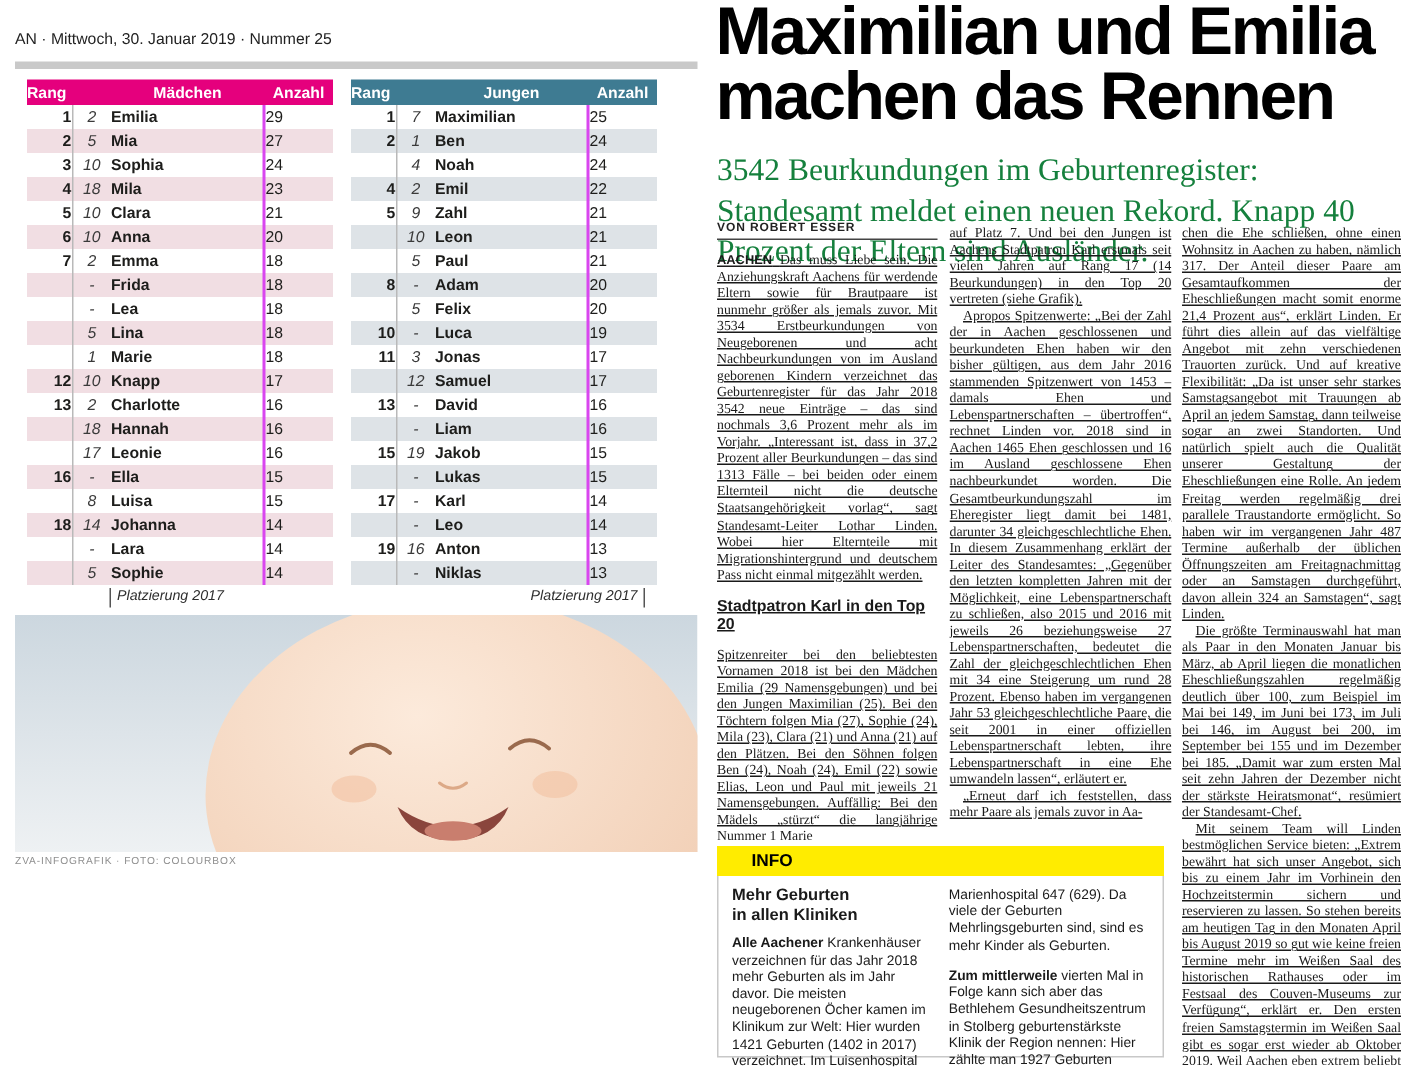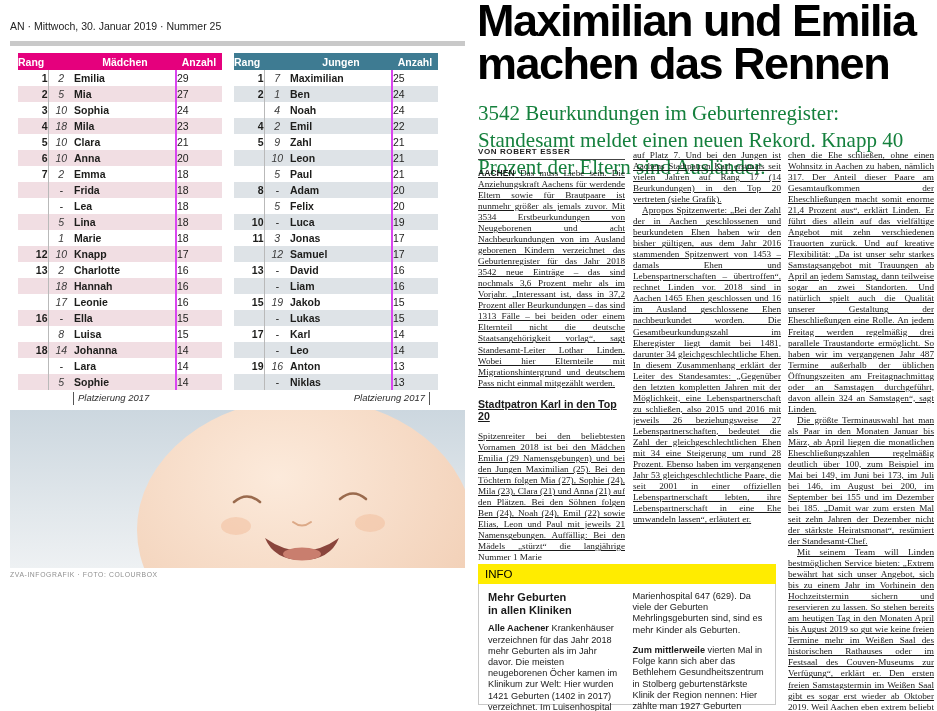--- a/index.html
+++ b/index.html
@@ -52,21 +52,21 @@
   .bodycol p{margin:0;}
   .bodycol p.indent{text-indent:9px;}
   .lead-caps{font-family:"Liberation Sans",sans-serif;font-weight:bold;font-size:8.6px;}
   .subhead{font-family:"Liberation Sans",sans-serif;font-weight:bold;font-size:10.6px;
            margin:9px 0 8px 0 !important;text-align:left;}
 
   
   .infobox{position:absolute;left:478px;top:564px;width:298px;height:141px;
            border:1px solid #c8c8c8;background:#fff;box-sizing:border-box;}
   .infobox-bar{background:#ffec00;height:20px;display:flex;align-items:center;
-               padding-left:7px;font-weight:normal;font-size:11.5px;color:#000;
+               padding-left:23px;font-weight:bold;font-size:11.5px;color:#000;
                margin:-1px -1px 0 -1px;}
   .infobox-content{display:flex;gap:11px;padding:7px 9px 0 9px;}
   .infobox-col{width:134px;font-size:9.2px;line-height:1.22;color:#1a1a1a;text-align:left;}
   .infobox-title{font-weight:bold;font-size:11px;line-height:1.15;margin-bottom:7px;}
   .infobox-col p{margin:0 0 9px 0;}
   .ib-lead{font-weight:bold;}
 </style>
 </head>
 <body>
 
@@ -405,20 +405,21 @@
       <span class="lead-caps">AACHEN</span>
       <span>Das muss Liebe sein. Die Anziehungskraft Aachens für werdende Eltern sowie für Brautpaare ist nunmehr größer als jemals zuvor. Mit 3534 Erstbeurkundungen von Neugeborenen und acht Nachbeurkundungen von im Ausland geborenen Kindern verzeichnet das Geburtenregister für das Jahr 2018 3542 neue Einträge – das sind nochmals 3,6 Prozent mehr als im Vorjahr. „Interessant ist, dass in 37,2 Prozent aller Beurkundungen – das sind 1313 Fälle – bei beiden oder einem Elternteil nicht die deutsche Staatsangehörigkeit vorlag“, sagt Standesamt-Leiter Lothar Linden. Wobei hier Elternteile mit Migrationshintergrund und deutschem Pass nicht einmal mitgezählt werden.</span>
     </p>
     <p class="subhead">Stadtpatron Karl in den Top 20</p>
     <p>Spitzenreiter bei den beliebtesten Vornamen 2018 ist bei den Mädchen Emilia (29 Namensgebungen) und bei den Jungen Maximilian (25). Bei den Töchtern folgen Mia (27), Sophie (24), Mila (23), Clara (21) und Anna (21) auf den Plätzen. Bei den Söhnen folgen Ben (24), Noah (24), Emil (22) sowie Elias, Leon und Paul mit jeweils 21 Namensgebungen. Auffällig: Bei den Mädels „stürzt“ die langjährige Nummer 1 Marie</p>
   </div>
 
   <div class="bodycol col2">
     <p>auf Platz 7. Und bei den Jungen ist Aachens Stadtpatron Karl erstmals seit vielen Jahren auf Rang 17 (14 Beurkundungen) in den Top 20 vertreten (siehe Grafik).</p>
     <p class="indent">Apropos Spitzenwerte: „Bei der Zahl der in Aachen geschlossenen und beurkundeten Ehen haben wir den bisher gültigen, aus dem Jahr 2016 stammenden Spitzenwert von 1453 – damals Ehen und Lebenspartnerschaften – übertroffen“, rechnet Linden vor. 2018 sind in Aachen 1465 Ehen geschlossen und 16 im Ausland geschlossene Ehen nachbeurkundet worden. Die Gesamtbeurkundungszahl im Eheregister liegt damit bei 1481, darunter 34 gleichgeschlechtliche Ehen. In diesem Zusammenhang erklärt der Leiter des Standesamtes: „Gegenüber den letzten kompletten Jahren mit der Möglichkeit, eine Lebenspartnerschaft zu schließen, also 2015 und 2016 mit jeweils 26 beziehungsweise 27 Lebenspartnerschaften, bedeutet die Zahl der gleichgeschlechtlichen Ehen mit 34 eine Steigerung um rund 28 Prozent. Ebenso haben im vergangenen Jahr 53 gleichgeschlechtliche Paare, die seit 2001 in einer offiziellen Lebenspartnerschaft lebten, ihre Lebenspartnerschaft in eine Ehe umwandeln lassen“, erläutert er.</p>
+    <p class="indent">„Erneut darf ich feststellen, dass mehr Paare als jemals zuvor in Aa-</p>
   </div>
 
   <div class="bodycol col3">
     <p>chen die Ehe schließen, ohne einen Wohnsitz in Aachen zu haben, nämlich 317. Der Anteil dieser Paare am Gesamtaufkommen der Eheschließungen macht somit enorme 21,4 Prozent aus“, erklärt Linden. Er führt dies allein auf das vielfältige Angebot mit zehn verschiedenen Trauorten zurück. Und auf kreative Flexibilität: „Da ist unser sehr starkes Samstagsangebot mit Trauungen ab April an jedem Samstag, dann teilweise sogar an zwei Standorten. Und natürlich spielt auch die Qualität unserer Gestaltung der Eheschließungen eine Rolle. An jedem Freitag werden regelmäßig drei parallele Traustandorte ermöglicht. So haben wir im vergangenen Jahr 487 Termine außerhalb der üblichen Öffnungszeiten am Freitagnachmittag oder an Samstagen durchgeführt, davon allein 324 an Samstagen“, sagt Linden.</p>
     <p class="indent">Die größte Terminauswahl hat man als Paar in den Monaten Januar bis März, ab April liegen die monatlichen Eheschließungszahlen regelmäßig deutlich über 100, zum Beispiel im Mai bei 149, im Juni bei 173, im Juli bei 146, im August bei 200, im September bei 155 und im Dezember bei 185. „Damit war zum ersten Mal seit zehn Jahren der Dezember nicht der stärkste Heiratsmonat“, resümiert der Standesamt-Chef.</p>
     <p class="indent">Mit seinem Team will Linden bestmöglichen Service bieten: „Extrem bewährt hat sich unser Angebot, sich bis zu einem Jahr im Vorhinein den Hochzeitstermin sichern und reservieren zu lassen. So stehen bereits am heutigen Tag in den Monaten April bis August 2019 so gut wie keine freien Termine mehr im Weißen Saal des historischen Rathauses oder im Festsaal des Couven-Museums zur Verfügung“, erklärt er. Den ersten freien Samstagstermin im Weißen Saal gibt es sogar erst wieder ab Oktober 2019. Weil Aachen eben extrem beliebt ist.</p>
   </div>
 
   <div class="infobox">
     <div class="infobox-bar">INFO</div>

